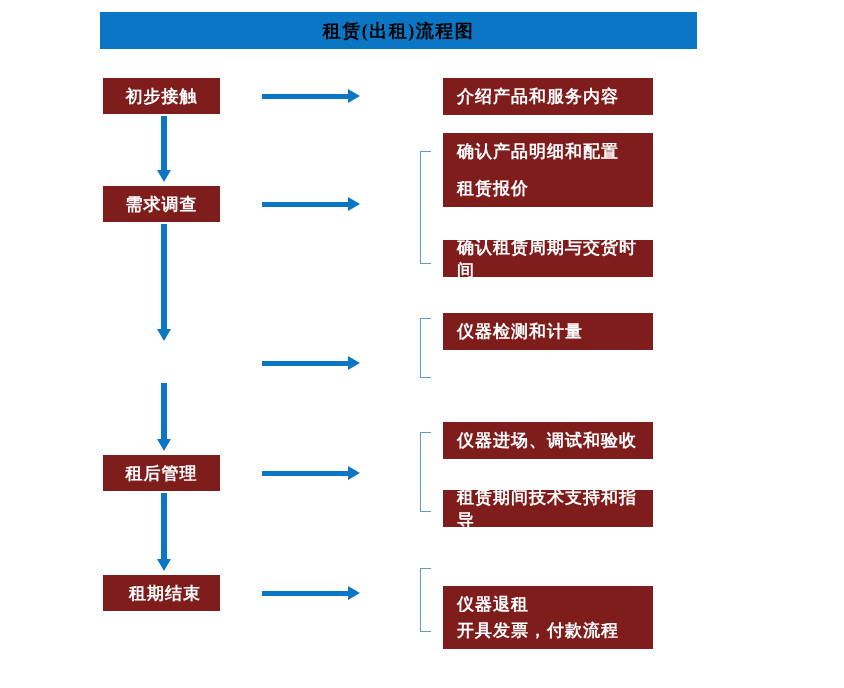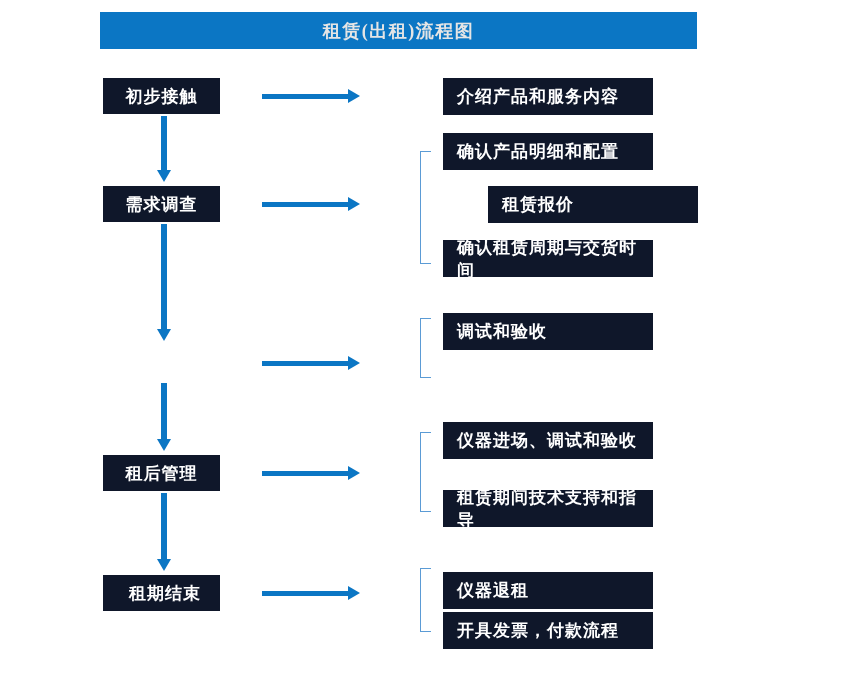--- a/index.html
+++ b/index.html
@@ -18,38 +18,38 @@
   #canvas {
     position: absolute;
     left: 0; top: 0;
     width: 844px;
     height: 688px;
   }
 
   
   .box {
     position: absolute;
-    background: #0f172a;
+    background: #7f1d1d;
     color: #ffffff;
     font-weight: bold;
     font-size: 17px;
     letter-spacing: 1px;
     display: flex;
     align-items: center;
     box-sizing: border-box;
   }
 
   .title-bar {
     position: absolute;
     left: 100px;
     top: 12px;
     width: 597px;
     height: 37px;
     background: #0b76c4;
-    color: #e5e5e5;
+    color: #000000;
     font-weight: bold;
     font-size: 18px;
     letter-spacing: 1.5px;
     display: flex;
     align-items: center;
     justify-content: center;
     box-sizing: border-box;
   }
 
   
@@ -194,28 +194,28 @@
   <div class="bracket" style="left:420px; top:318px; height:60px;"></div>
 
   <div class="bracket" style="left:420px; top:432px; height:80px;"></div>
 
   <div class="bracket" style="left:420px; top:568px; height:64px;"></div>
 
   <div class="box detail" style="top:78px;">介绍产品和服务内容</div>
 
   <div class="box detail" style="top:133px;">确认产品明细和配置</div>
 
-  <div class="box detail" style="top:186px;margin-left:45px;">租赁报价</div>
+  <div class="box detail" style="top:170px;">租赁报价</div>
 
   <div class="box detail" style="top:240px;">确认租赁周期与交货时间</div>
 
-  <div class="box detail" style="top:313px;">调试和验收</div>
+  <div class="box detail" style="top:313px;">仪器检测和计量</div>
 
 
   <div class="box detail" style="top:422px;">仪器进场、调试和验收</div>
 
   <div class="box detail" style="top:490px;">租赁期间技术支持和指导</div>
 
-  <div class="box detail" style="top:572px;">仪器退租</div>
+  <div class="box detail" style="top:586px;">仪器退租</div>
 
   <div class="box detail" style="top:612px;font-family:Liberation Mono, monospace;">开具发票，付款流程</div>
 
 </div>
 
 </body></html>

